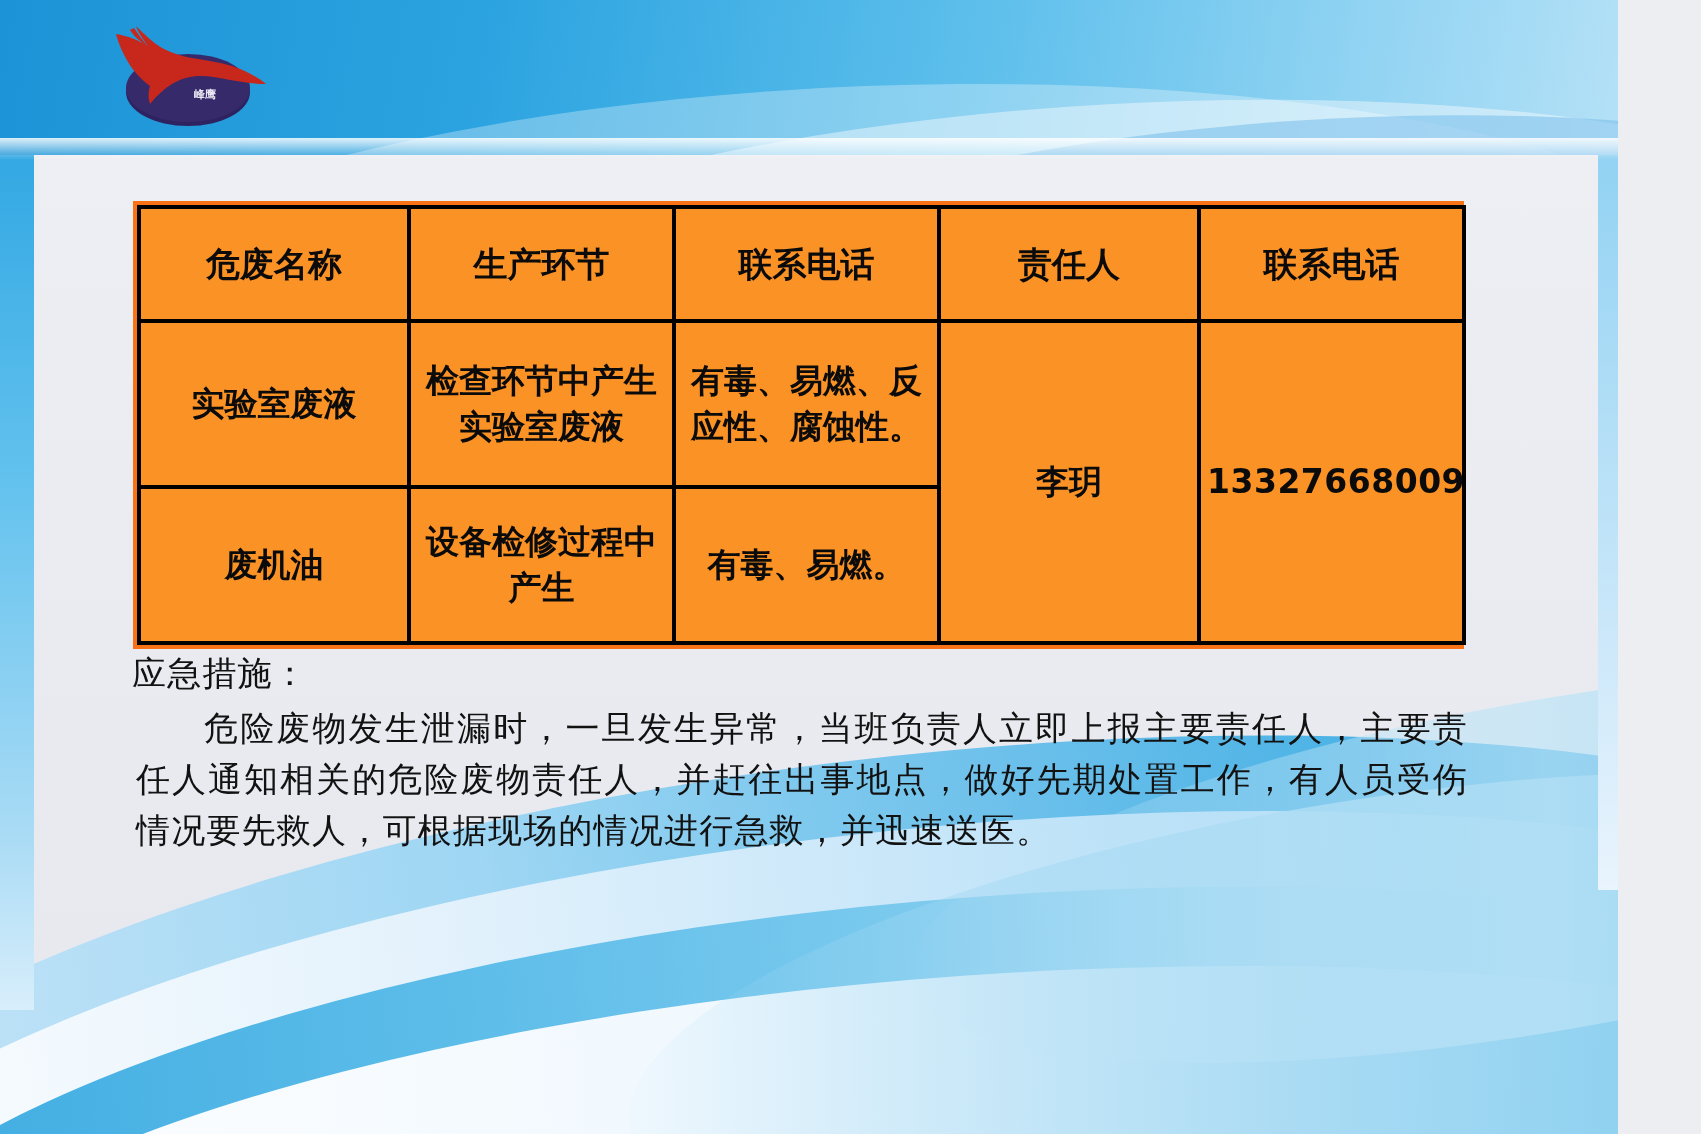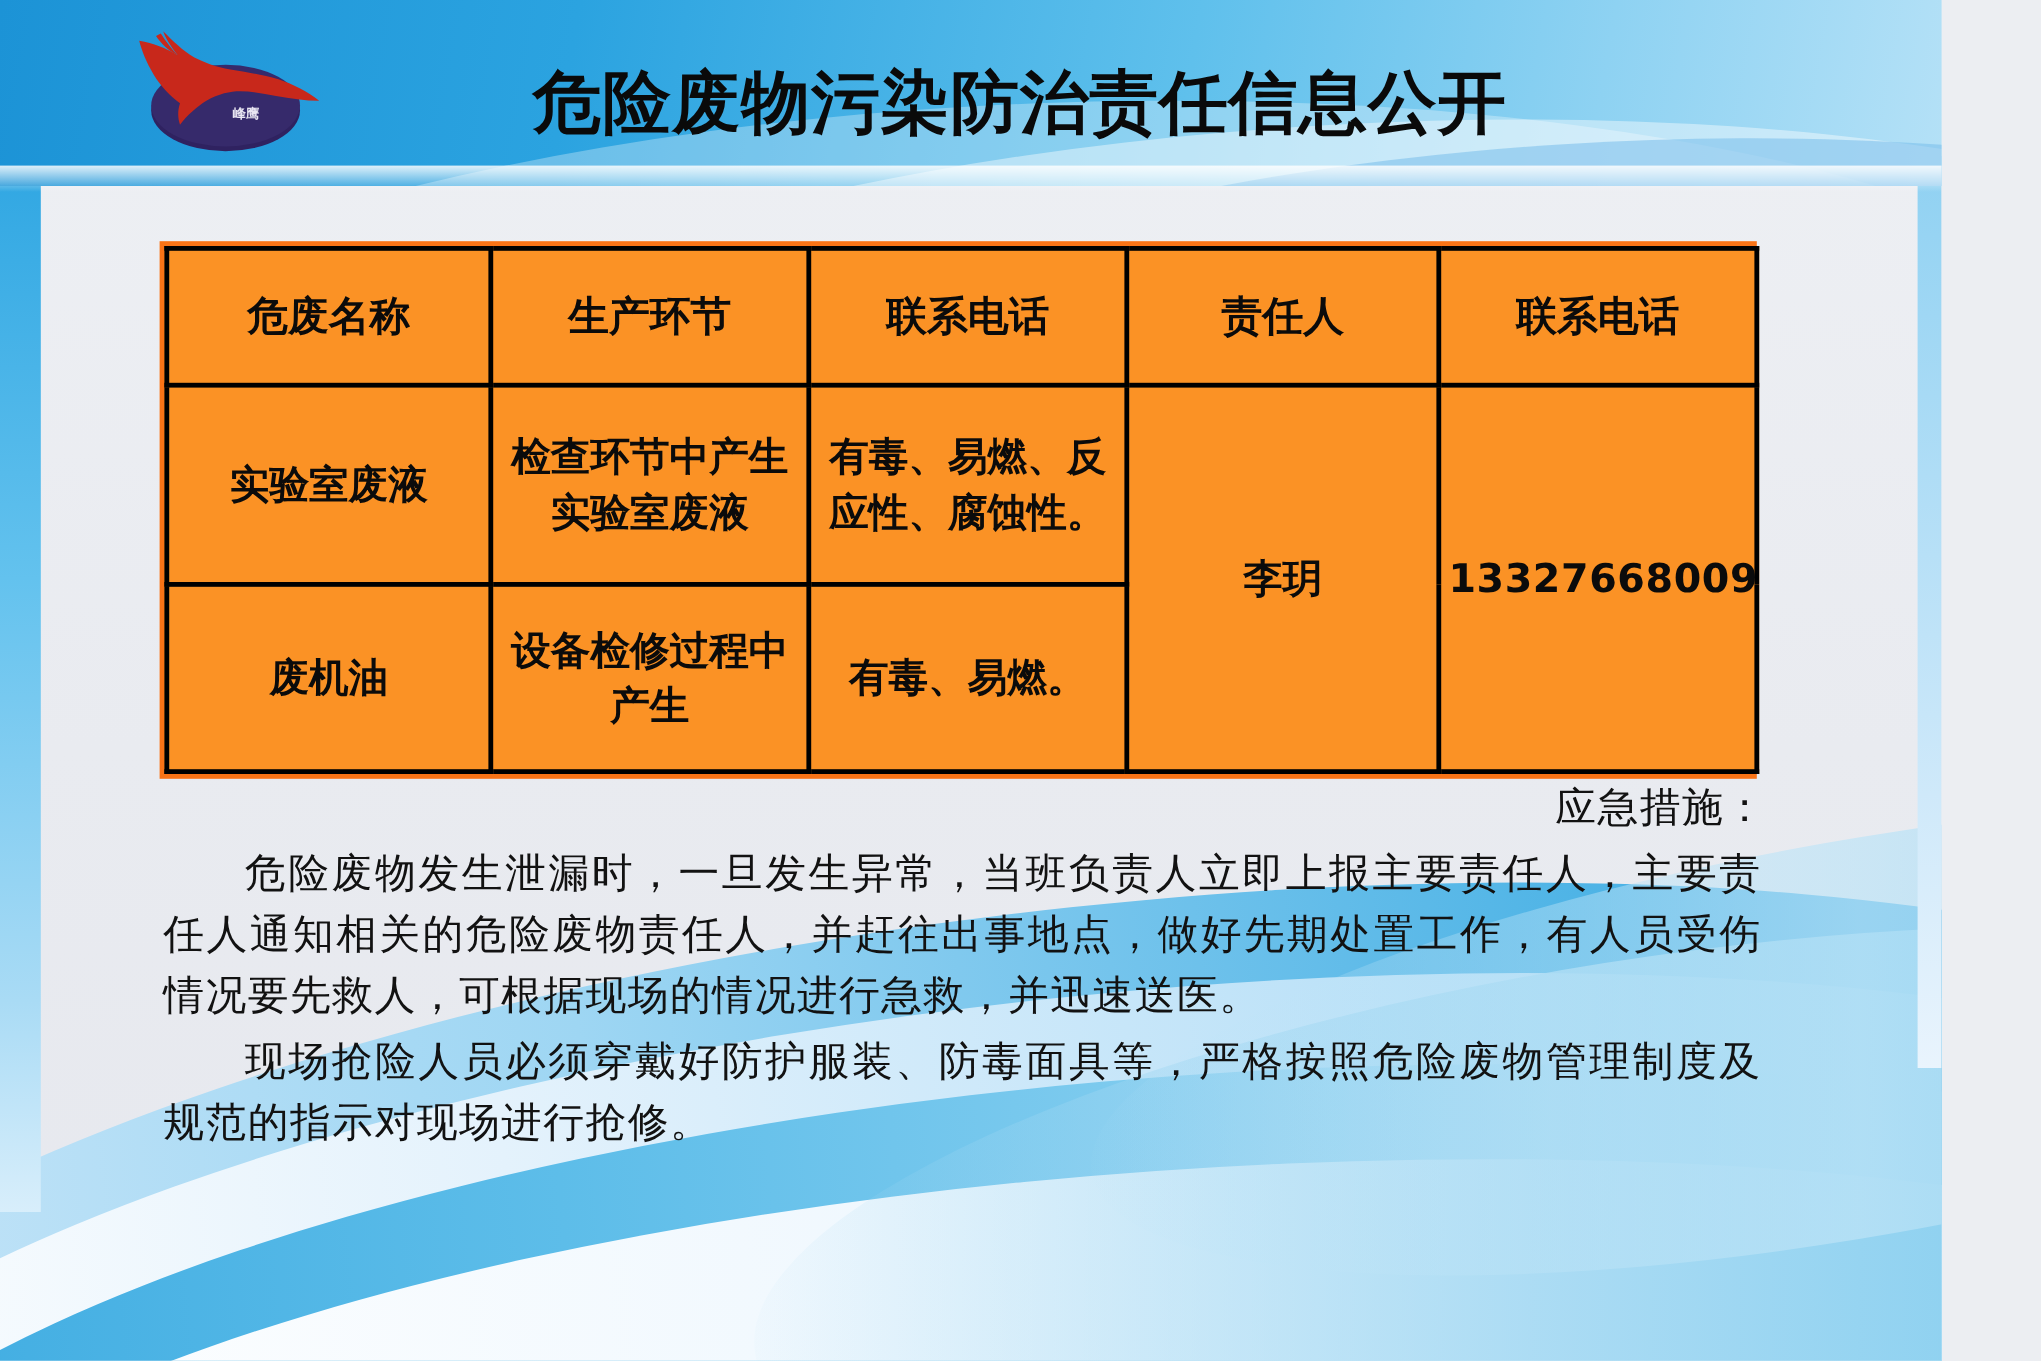--- a/index.html
+++ b/index.html
@@ -203,21 +203,20 @@
     width: 1340px;
     color: #121212;
     font-family: "Liberation Serif", "DejaVu Serif", serif;
     font-size: 34px;
     line-height: 51px;
     letter-spacing: 1.2px;
   }
   .body-text .lbl {
     display: block;
     margin-bottom: 4px;
-    text-align: right;
   }
   .body-text p {
     margin: 4px;
     text-indent: 2em;
     text-align: justify;
     text-justify: inter-ideograph;
   }
 </style>
 </head>
 <body>
@@ -250,21 +249,20 @@
       <path d="M8 12 C20 14 30 18 40 24 C34 16 30 10 28 4 C36 12 44 20 54 26
                C62 30 72 34 84 36 C96 38 110 40 124 44 C136 48 148 54 158 62
                C146 62 134 60 122 58 C112 56 102 54 92 54
                C84 54 74 56 64 62 C56 67 48 74 42 82
                C40 76 40 70 42 64 C34 58 26 50 20 40 C14 30 10 20 8 12 Z" fill="#c8281b"></path>
       <path d="M26 6 C30 12 34 18 40 24 C32 20 26 14 22 8 Z" fill="#c8281b"></path>
       <text x="86" y="76" font-family="DejaVu Sans, sans-serif" font-size="11" fill="#e9e6f2" font-weight="bold">峰鹰</text>
     </svg>
   </div>
 
-  <div class="title">危险废物污染防治责任信息公开</div>
 
   <div class="table-wrap">
     <table class="hw">
       <colgroup>
         <col class="col-a">
           <col class="col-b">
           <col class="col-c">
           <col class="col-d">
           <col class="col-e">
       </colgroup>
@@ -290,16 +288,15 @@
           <td class="r2">设备检修过程中产生</td>
           <td class="r2">有毒、易燃。</td>
         </tr>
       </tbody>
     </table>
   </div>
 
   <div class="body-text">
     <span class="lbl">应急措施：</span>
     <p>危险废物发生泄漏时，一旦发生异常，当班负责人立即上报主要责任人，主要责任人通知相关的危险废物责任人，并赶往出事地点，做好先期处置工作，有人员受伤情况要先救人，可根据现场的情况进行急救，并迅速送医。</p>
-    <p>现场抢险人员必须穿戴好防护服装、防毒面具等，严格按照危险废物管理制度及规范的指示对现场进行抢修。</p>
   </div>
 
 </div>
 
 </body></html>

